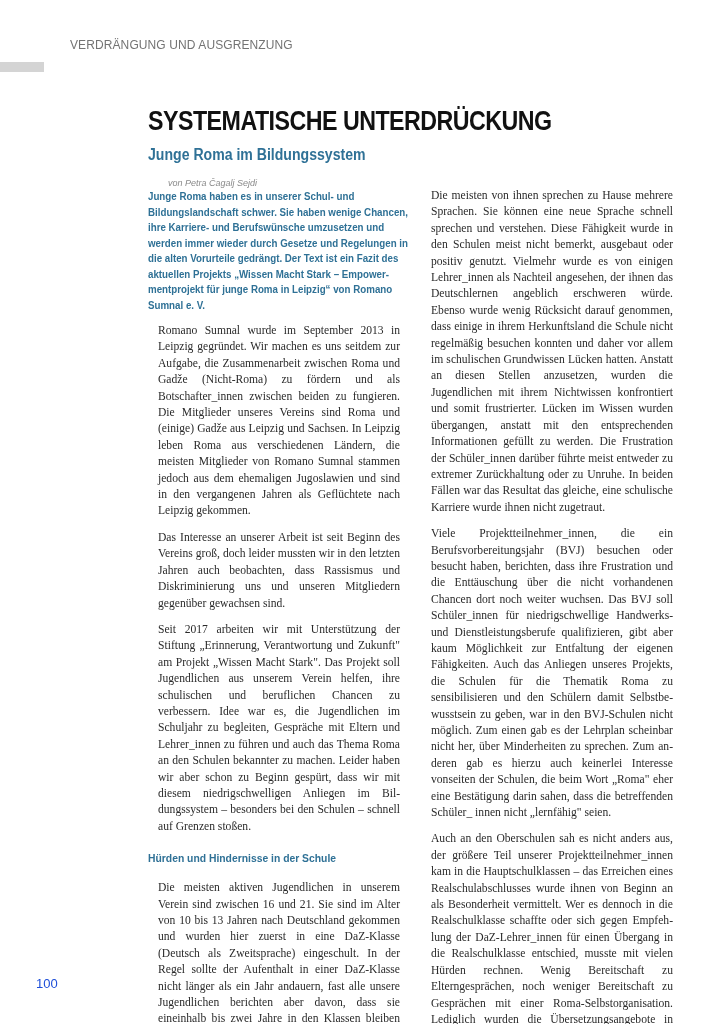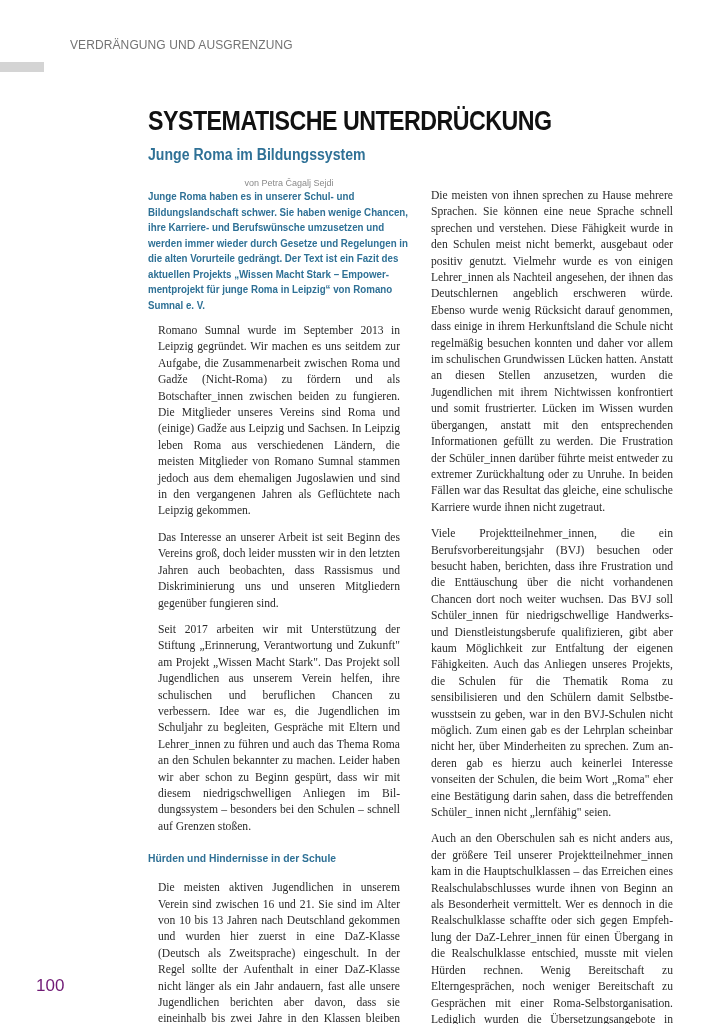--- a/index.html
+++ b/index.html
@@ -20,56 +20,56 @@
     position: absolute; left: 148px; top: 146px;
     font-family: "Liberation Sans", sans-serif; font-weight: bold;
     font-size: 16px; color: #2f7196;
     transform: scaleX(0.88); transform-origin: left top; white-space: nowrap;
   }
   .col { position: absolute; width: 262px; }
   .col-left { left: 148px; top: 178px; }
   .col-right { left: 421px; top: 178px; }
   .author {
     font-family: "Liberation Sans", sans-serif; font-size: 9px;
-    color: #8a8a8a; text-align: center; margin: 0 0 1px 0; padding-left: 20px;
+    color: #8a8a8a; margin: 0 0 1px 0; padding-left: 20px; font-style: italic;
   }
   .lead {
     font-family: "Liberation Sans", sans-serif; font-weight: bold; font-size: 10.6px;
     line-height: 15.5px; color: #2f7196; margin: 0 0 10px 0;
     transform: scaleX(0.92); transform-origin: left top; width: 286px;
   }
   .body-text {
     font-family: "Liberation Serif", serif; font-size: 11.6px;
     line-height: 16.4px; color: #2a2a2a; text-align: justify;
     hyphens: manual; margin: 10px;
   }
   .section-heading {
     font-family: "Liberation Sans", sans-serif; font-weight: bold;
     font-size: 11.5px; color: #2f7196; margin: 17px 0 16px 0;
     transform: scaleX(0.9); transform-origin: left top; white-space: nowrap;
   }
   .page-number {
     position: absolute; left: 36px; top: 976px;
-    font-family: "Liberation Sans", sans-serif; font-size: 17px; color: #701a75;
+    font-family: "Liberation Sans", sans-serif; font-size: 13px; color: #1d4ed8;
   }
 </style>
 </head>
 <body>
 
 <div class="running-head">VERDRÄNGUNG UND AUSGRENZUNG</div>
 <div class="gray-tab"></div>
 
 <h1 class="title" style="margin:0;">SYSTEMATISCHE UNTERDRÜCKUNG</h1>
 <h2 class="subtitle" style="margin:0;">Junge Roma im Bildungssystem</h2>
 
 <div class="col col-left">
   <p class="author">von Petra Čagalj Sejdi</p>
   <p class="lead">Junge Roma haben es in unserer Schul- und Bildungslandschaft schwer. Sie haben wenige Chancen, ihre Karriere- und Berufs­wünsche umzusetzen und werden immer wieder durch Gesetze und Regelungen in die alten Vorurteile gedrängt. Der Text ist ein Fazit des aktuellen Projekts „Wissen Macht Stark – Empower­mentprojekt für junge Roma in Leipzig“ von Romano Sumnal e. V.</p>
   <p class="body-text">Romano Sumnal wurde im September 2013 in Leipzig gegründet. Wir machen es uns seitdem zur Aufgabe, die Zusammenarbeit zwischen Roma und Gadže (Nicht-Roma) zu fördern und als Botschafter_innen zwischen beiden zu fungieren. Die Mitglieder unseres Vereins sind Roma und (einige) Gadže aus Leipzig und Sachsen. In Leipzig leben Roma aus verschie­denen Ländern, die meisten Mitglieder von Romano Sumnal stammen jedoch aus dem ehemaligen Jugo­slawien und sind in den vergangenen Jahren als Ge­flüchtete nach Leipzig gekommen.</p>
-  <p class="body-text">Das Interesse an unserer Arbeit ist seit Beginn des Vereins groß, doch leider mussten wir in den letzten Jahren auch beobachten, dass Rassismus und Diskri­minierung uns und unseren Mitgliedern gegenüber fungieren sind.</p>
+  <p class="body-text">Das Interesse an unserer Arbeit ist seit Beginn des Vereins groß, doch leider mussten wir in den letzten Jahren auch beobachten, dass Rassismus und Diskri­minierung uns und unseren Mitgliedern gegenüber gewachsen sind.</p>
   <p class="body-text">Seit 2017 arbeiten wir mit Unterstützung der Stiftung „Erinnerung, Verantwortung und Zukunft" am Pro­jekt „Wissen Macht Stark". Das Projekt soll Jugendli­chen aus unserem Verein helfen, ihre schulischen und beruflichen Chancen zu verbessern. Idee war es, die Jugendlichen im Schuljahr zu begleiten, Gespräche mit Eltern und Lehrer_innen zu führen und auch das Thema Roma an den Schulen bekannter zu machen. Leider haben wir aber schon zu Beginn gespürt, dass wir mit diesem niedrigschwelligen Anliegen im Bil­dungssystem – besonders bei den Schulen – schnell auf Grenzen stoßen.</p>
   <div class="section-heading">Hürden und Hindernisse in der Schule</div>
   <p class="body-text">Die meisten aktiven Jugendlichen in unserem Verein sind zwischen 16 und 21. Sie sind im Alter von 10 bis 13 Jahren nach Deutschland gekommen und wurden hier zuerst in eine DaZ-Klasse (Deutsch als Zweit­sprache) eingeschult. In der Regel sollte der Aufent­halt in einer DaZ-Klasse nicht länger als ein Jahr an­dauern, fast alle unsere Jugendlichen berichten aber davon, dass sie eineinhalb bis zwei Jahre in den Klassen bleiben mussten, ohne genau zu wissen, warum. Es wurde dabei wenig Rücksicht auf die Fä­higkeiten genommen, die diese bereits mitbrachten. Vielmehr wurde in den Vordergrund gerückt, was sie nach Maßstab der sächsischen Schulen nicht konnten.</p>
 </div>
 
 <div class="col col-right">
   <p class="body-text">Die meisten von ihnen sprechen zu Hause mehrere Sprachen. Sie können eine neue Sprache schnell spre­chen und verstehen. Diese Fähigkeit wurde in den Schulen meist nicht bemerkt, ausgebaut oder positiv genutzt. Vielmehr wurde es von einigen Lehrer_innen als Nachteil angesehen, der ihnen das Deutschlernen angeblich erschweren würde. Ebenso wurde wenig Rücksicht darauf genommen, dass einige in ihrem Herkunftsland die Schule nicht regelmäßig besuchen konnten und daher vor allem im schulischen Grund­wissen Lücken hatten. Anstatt an diesen Stellen an­zusetzen, wurden die Jugendlichen mit ihrem Nicht­wissen konfrontiert und somit frustrierter. Lücken im Wissen wurden übergangen, anstatt mit den entspre­chenden Informationen gefüllt zu werden. Die Frus­tration der Schüler_innen darüber führte meist ent­weder zu extremer Zurückhaltung oder zu Unruhe. In beiden Fällen war das Resultat das gleiche, eine schu­lische Karriere wurde ihnen nicht zugetraut.</p>
   <p class="body-text">Viele Projektteilnehmer_innen, die ein Berufsvorbe­reitungsjahr (BVJ) besuchen oder besucht haben, be­richten, dass ihre Frustration und die Enttäuschung über die nicht vorhandenen Chancen dort noch weiter wuchsen. Das BVJ soll Schüler_innen für nied­rigschwellige Handwerks- und Dienstleistungsberufe qualifizieren, gibt aber kaum Möglichkeit zur Entfal­tung der eigenen Fähigkeiten. Auch das Anliegen un­seres Projekts, die Schulen für die Thematik Roma zu sensibilisieren und den Schülern damit Selbstbe­wusstsein zu geben, war in den BVJ-Schulen nicht möglich. Zum einen gab es der Lehrplan scheinbar nicht her, über Minderheiten zu sprechen. Zum an­deren gab es hierzu auch keinerlei Interesse vonseiten der Schulen, die beim Wort „Roma" eher eine Bestä­tigung darin sahen, dass die betreffenden Schüler_ innen nicht „lernfähig" seien.</p>
   <p class="body-text">Auch an den Oberschulen sah es nicht anders aus, der größere Teil unserer Projektteilnehmer_innen kam in die Hauptschulklassen – das Erreichen eines Realschulabschlusses wurde ihnen von Beginn an als Besonderheit vermittelt. Wer es dennoch in die Realschulklasse schaffte oder sich gegen Empfeh­lung der DaZ-Lehrer_innen für einen Übergang in die Realschulklasse entschied, musste mit vielen Hürden rechnen. Wenig Bereitschaft zu Elterngesprä­chen, noch weniger Bereitschaft zu Gesprächen mit einer Roma-Selbstorganisation. Lediglich wurden die Übersetzungsangebote in Anspruch genommen (wenn denn Übersetzungen benötigt wurden). Es be­stand eigentlich gar kein Interesse am Thema Roma oder daran, die Schüler_innen mit ihren Kenntnissen dazu in den Unterricht einzubinden.</p>
 </div>

